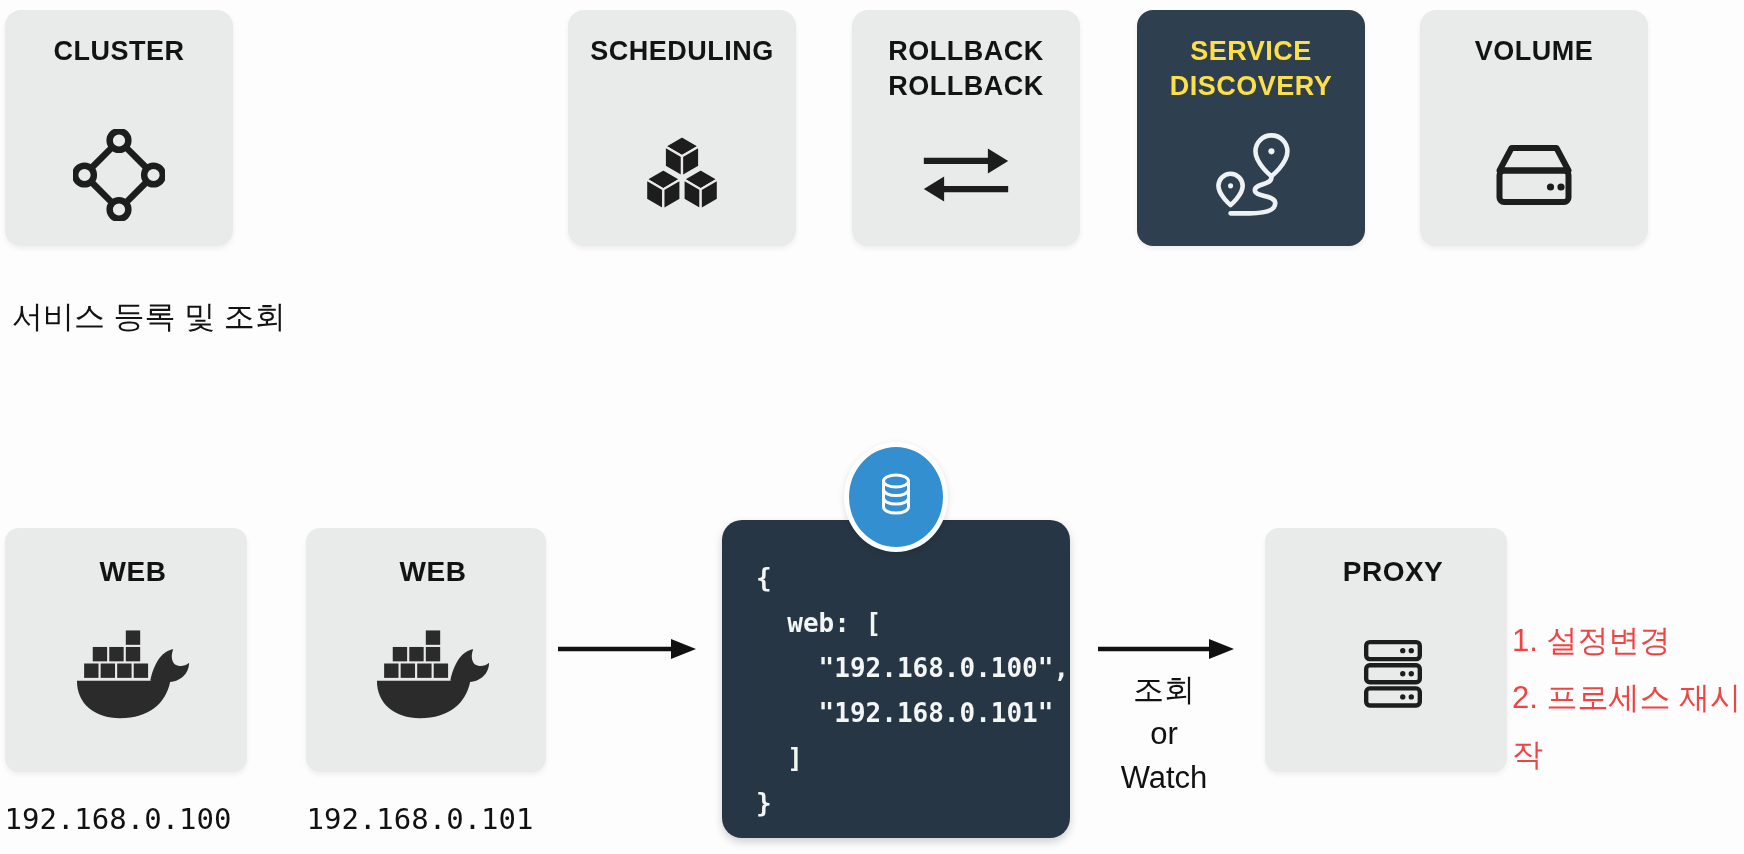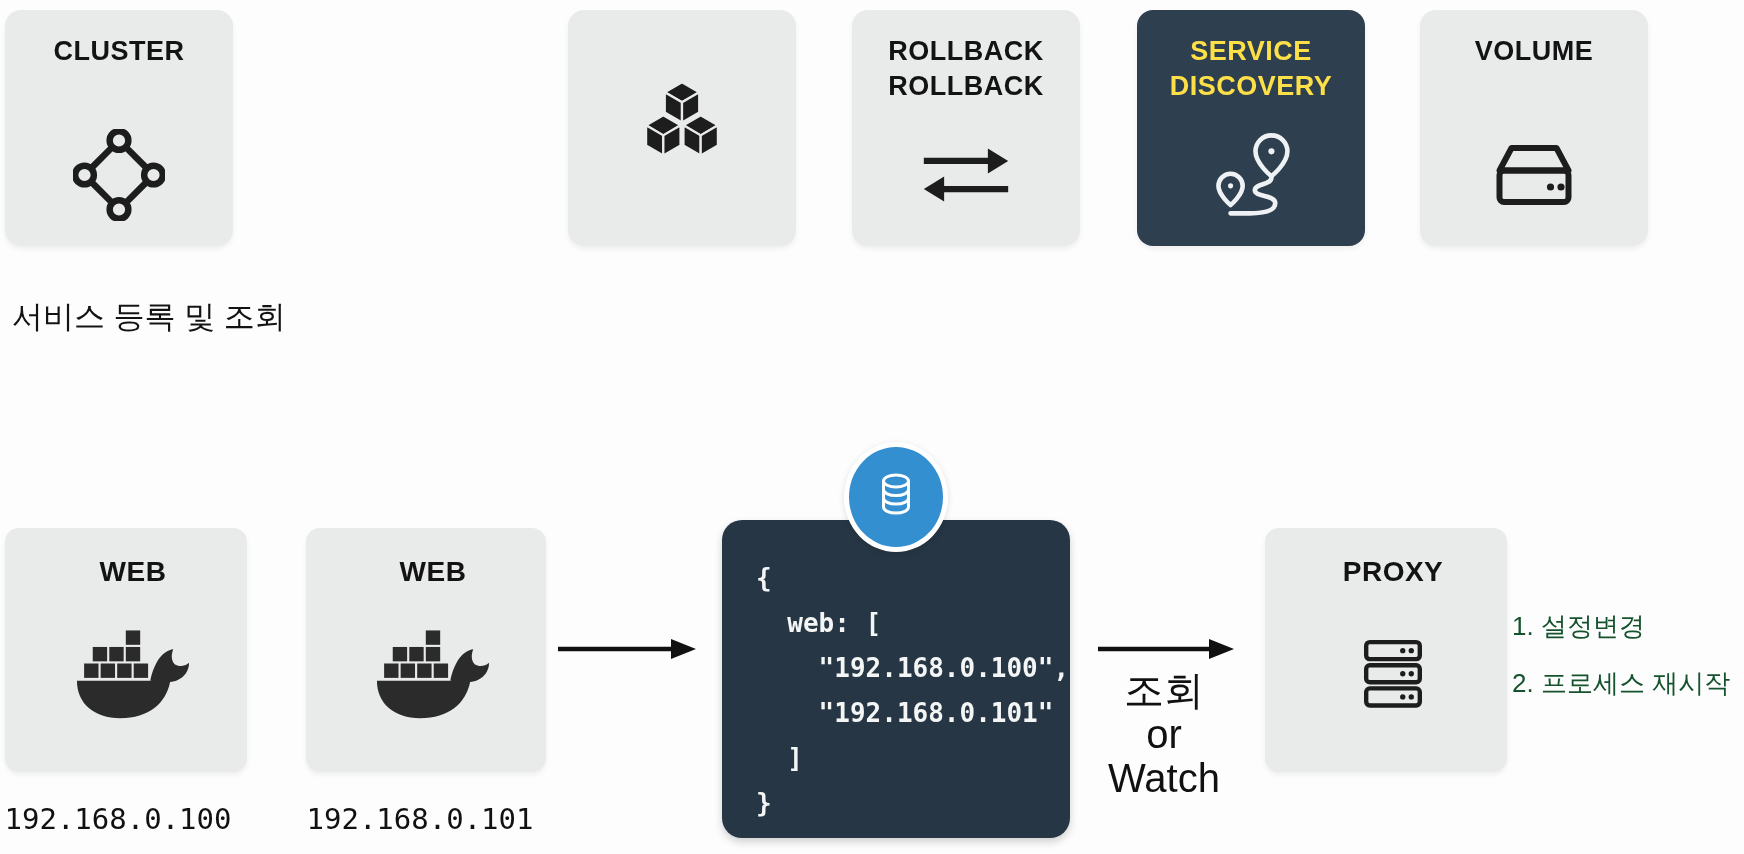--- a/index.html
+++ b/index.html
@@ -47,23 +47,23 @@
   }
   .db-badge{
     position:absolute;left:844px;top:442px;width:94px;height:100px;border-radius:50%;
     background:#348fd0;border:5px solid #fff;box-shadow:0 2px 6px rgba(0,0,0,.12);
     display:flex;align-items:center;justify-content:center;z-index:3;
   }
   
   .arrow{position:absolute;}
   .lookup-label{
     position:absolute;left:1094px;top:668px;width:140px;text-align:center;
-    font-size:40px;line-height:44px;color:#111;font-weight:500;
-  }
-  .notes{position:absolute;left:1512px;top:598px;font-size:26px;line-height:57px;color:#14532d;font-weight:500;}
+    font-size:31px;line-height:44px;color:#111;font-weight:500;
+  }
+  .notes{position:absolute;left:1512px;top:612px;font-size:31px;line-height:57px;color:#ef4444;font-weight:500;}
 </style>
 </head>
 <body>
 
 <div id="app">
 
   <div class="tile" style="left:5px">
     <div class="tile-title">
         <span>CLUSTER</span>
         <span></span>
@@ -74,20 +74,24 @@
         <circle cx="32" cy="8" r="6.5" fill="#e9ebea" stroke-width="4.5"></circle>
         <circle cx="56" cy="32" r="6.5" fill="#e9ebea" stroke-width="4.5"></circle>
         <circle cx="32" cy="56" r="6.5" fill="#e9ebea" stroke-width="4.5"></circle>
         <circle cx="8" cy="32" r="6.5" fill="#e9ebea" stroke-width="4.5"></circle>
       </svg>
     </div>
   </div>
 
 
   <div class="tile" style="left:568px">
+    <div class="tile-title">
+        <span>SCHEDULING</span>
+        <span></span>
+      </div>
     <div class="tile-iconbox">
       <svg width="92" height="86" viewBox="0 0 64 58" fill="#1d1d1d" stroke="#e9ebea" stroke-width="1.6" stroke-linejoin="round">
         <polygon points="32,2 44,9 32,16 20,9"></polygon>
           <polygon points="20,9 32,16 32,30 20,23"></polygon>
           <polygon points="44,9 32,16 32,30 44,23"></polygon>
         <polygon points="19,25 31,32 19,39 7,32"></polygon>
           <polygon points="7,32 19,39 19,53 7,46"></polygon>
           <polygon points="31,32 19,39 19,53 31,46"></polygon>
         <polygon points="45,25 57,32 45,39 33,32"></polygon>
           <polygon points="33,32 45,39 45,53 33,46"></polygon>

